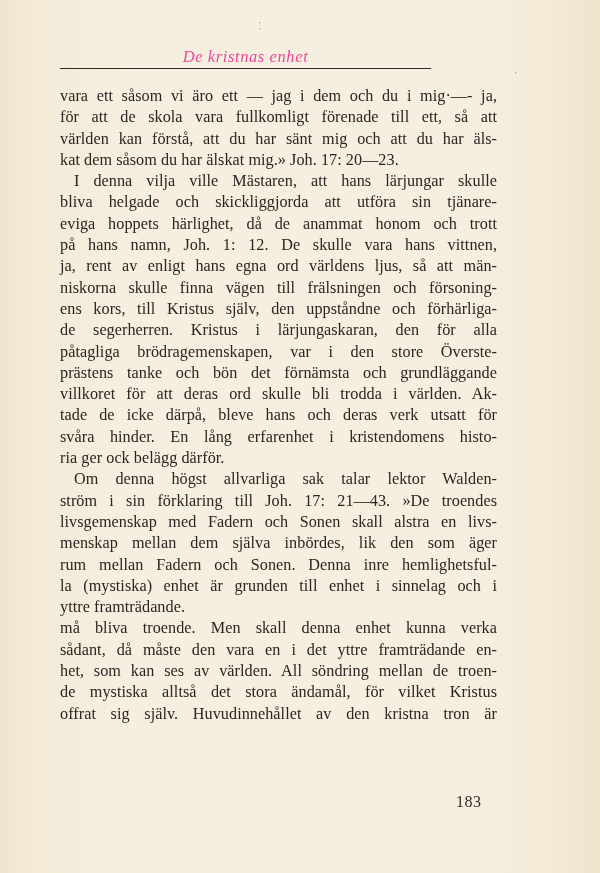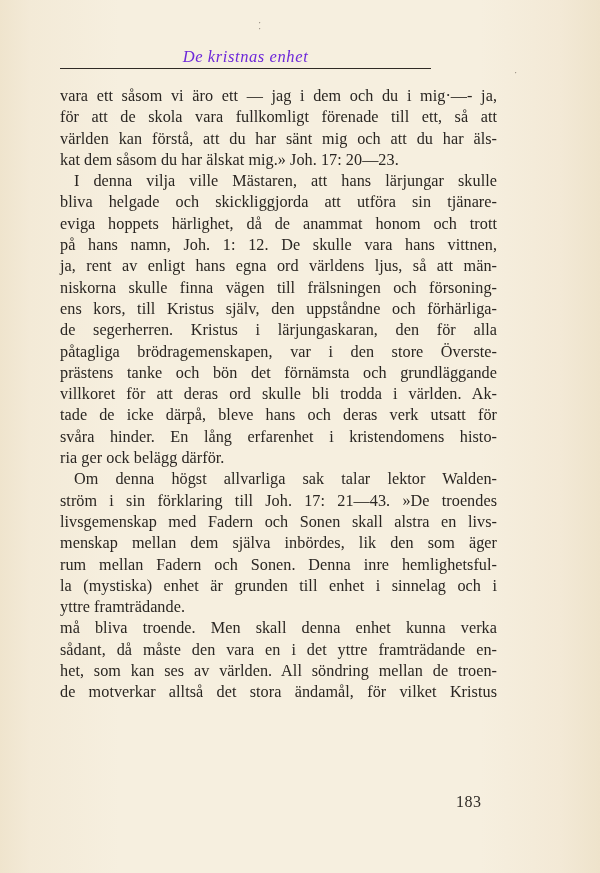--- a/index.html
+++ b/index.html
@@ -28,21 +28,21 @@
     }
     .running-head {
       position: absolute;
       left: 60px;
       width: 371px;
       top: 47px;
       text-align: center;
       font-style: italic;
       font-size: 16.5px;
       letter-spacing: 0.6px;
-      color: #6d28d9;
+      color: #ec4899;
     }
     .head-rule {
       position: absolute;
       left: 60px;
       top: 68px;
       width: 371px;
       height: 0;
       border-top: 1.3px solid #2f2a25;
     }
     .body-text {
@@ -108,17 +108,18 @@
     <div class="line indent">Om denna högst allvarliga sak talar lektor Walden-</div>
     <div class="line">ström i sin förklaring till Joh. 17: 21—43. »De troendes</div>
     <div class="line">livsgemenskap med Fadern och Sonen skall alstra en livs-</div>
     <div class="line">menskap mellan dem själva inbördes, lik den som äger</div>
     <div class="line">rum mellan Fadern och Sonen. Denna inre hemlighetsful-</div>
     <div class="line">la (mystiska) enhet är grunden till enhet i sinnelag och i</div>
     <div class="line last">yttre framträdande.</div>
     <div class="line">må bliva troende. Men skall denna enhet kunna verka</div>
     <div class="line">sådant, då måste den vara en i det yttre framträdande en-</div>
     <div class="line">het, som kan ses av världen. All söndring mellan de troen-</div>
-    <div class="line">de motverkar alltså det stora ändamål, för vilket Kristus</div>
+    <div class="line">de mystiska alltså det stora ändamål, för vilket Kristus</div>
+    <div class="line">offrat sig själv. Huvudinnehållet av den kristna tron är</div>
   </div>
 
   <div class="page-number">183</div>
 </div>
 
 </body></html>

